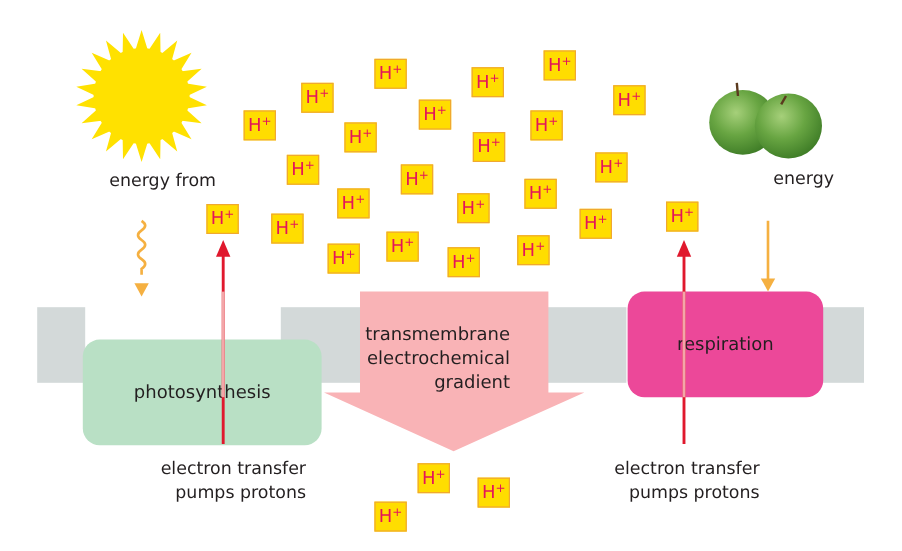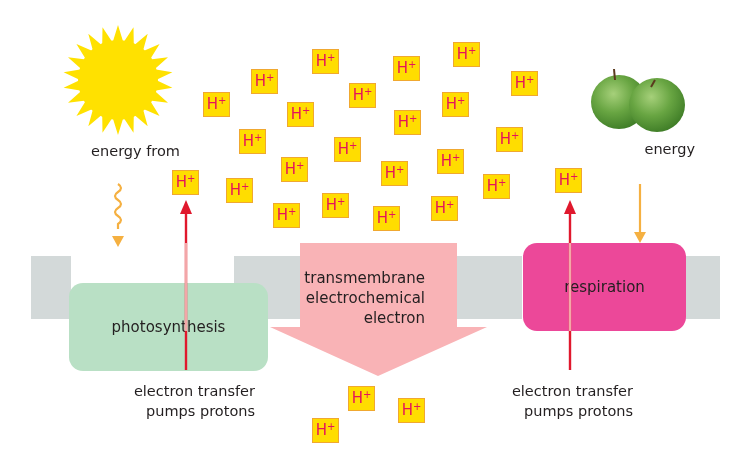--- a/index.html
+++ b/index.html
@@ -63,21 +63,21 @@
   <line x1="186" y1="243" x2="186" y2="331" stroke="#f3a6a8" stroke-width="2.4"></line>
   <polygon points="180,214 192,214 186,200" fill="#e0182d"></polygon>
   <line x1="570" y1="370" x2="570" y2="212" stroke="#e0182d" stroke-width="2.4"></line>
   <line x1="570" y1="243" x2="570" y2="331" stroke="#f3a6a8" stroke-width="2.4"></line>
   <polygon points="564,214 576,214 570,200" fill="#e0182d"></polygon>
 </svg>
 
 <div class="abs label" style="left:300px;top:268px;width:125px;font-size:15px;">
   <div>transmembrane</div>
   <div>electrochemical</div>
-  <div>electron</div>
+  <div>gradient</div>
 </div>
 
 <div class="abs label" style="left:55px;top:141px;width:125px;">
   <div>energy from</div>
 </div>
 <div class="abs label" style="left:590px;top:139px;width:105px;">
   <div>energy</div>
 </div>
 
 <div class="abs label" style="left:120px;top:381px;width:135px;">

